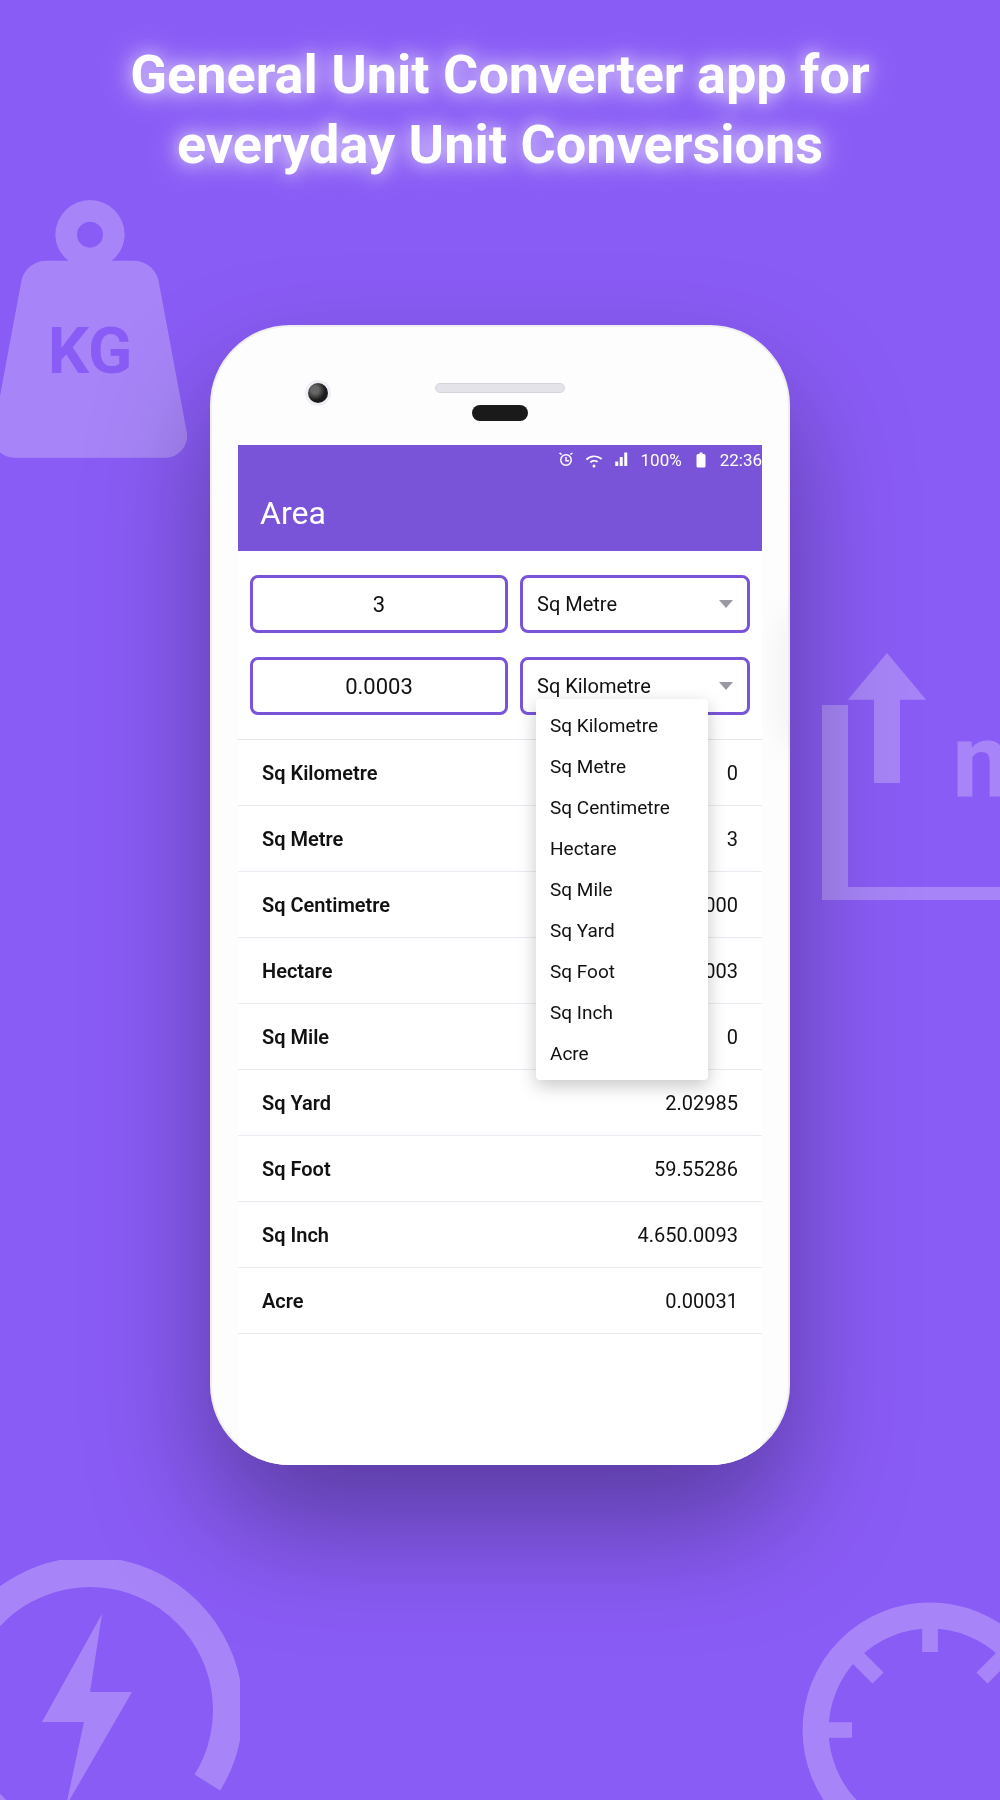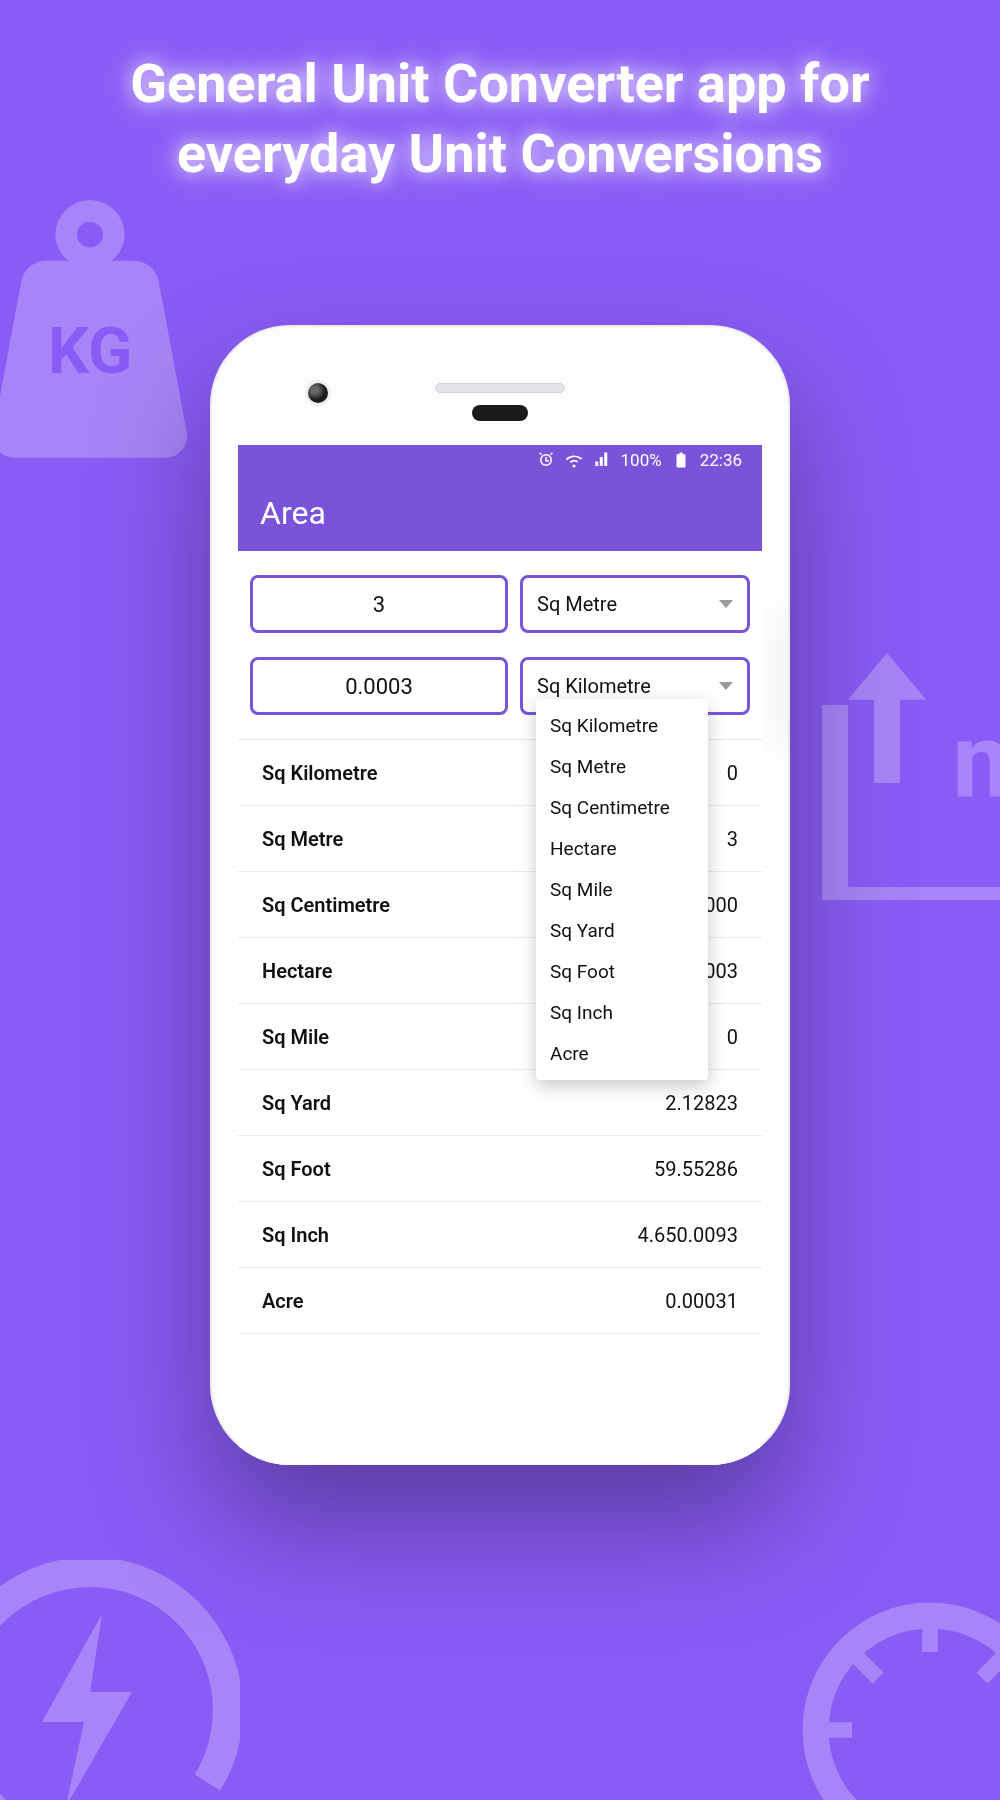--- a/index.html
+++ b/index.html
@@ -23,21 +23,20 @@
     position: absolute; left: 0; right: 0; top: 40px;
     text-align: center;
     color: #fff;
     font-size: 54px;
     font-weight: 700;
     line-height: 1.3;
     padding: 0 48px;
     text-shadow:
       0 0 18px rgba(255,255,255,0.75),
       0 0 36px rgba(255,255,255,0.45);
-    margin-top: 9px;
   }
 
   
   .phone {
     position: absolute;
     left: 50%; transform: translateX(-50%);
     top: 325px;
     width: 580px;
     height: 1140px;
     background: #fdfdfd;
@@ -78,21 +77,21 @@
   
   .screen {
     position: absolute; left: 28px; right: 28px; top: 120px; bottom: 0;
     background: #fff;
     overflow: hidden;
   }
 
   .status-bar {
     height: 30px; background: #7a54d8;
     display: flex; justify-content: flex-end; align-items: center;
-    gap: 10px; padding: 0 20px;
+    gap: 10px; padding: 0 0;
     color: #fff; font-size: 17px;
   }
   .status-bar .ico { width: 18px; height: 18px; fill: #fff; }
   .app-bar {
     height: 76px; background: #7a54d8;
     display: flex; align-items: center;
     color: #fff; font-size: 32px; padding: 0 22px;
   }
 
   .content { padding: 24px 12px 0 12px; background:#fff; }
@@ -233,21 +232,21 @@
           <div class="trow">
             <span class="lbl">Hectare</span>
             <span>0.0003</span>
           </div>
           <div class="trow">
             <span class="lbl">Sq Mile</span>
             <span>0</span>
           </div>
           <div class="trow">
             <span class="lbl">Sq Yard</span>
-            <span>2.12823</span>
+            <span>2.02985</span>
           </div>
           <div class="trow">
             <span class="lbl">Sq Foot</span>
             <span>59.55286</span>
           </div>
           <div class="trow">
             <span class="lbl">Sq Inch</span>
             <span>4.650.0093</span>
           </div>
           <div class="trow">

